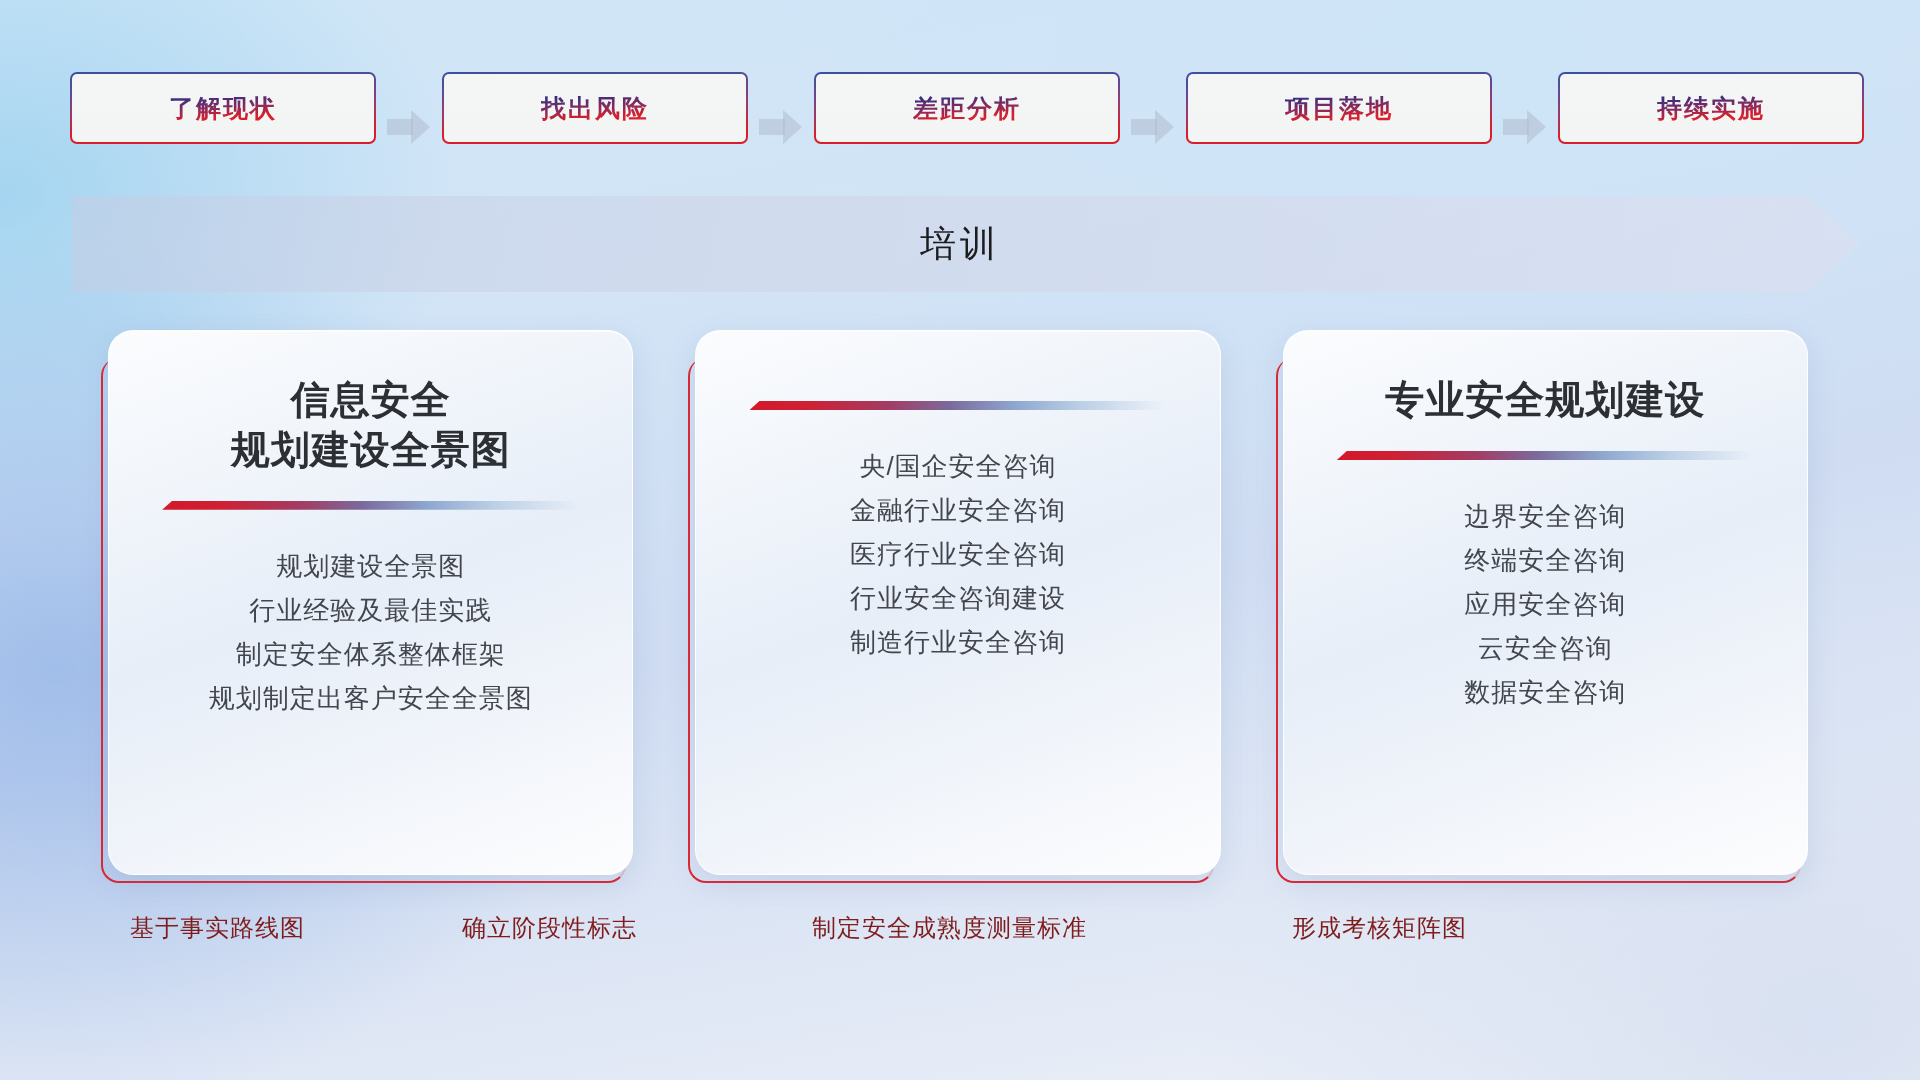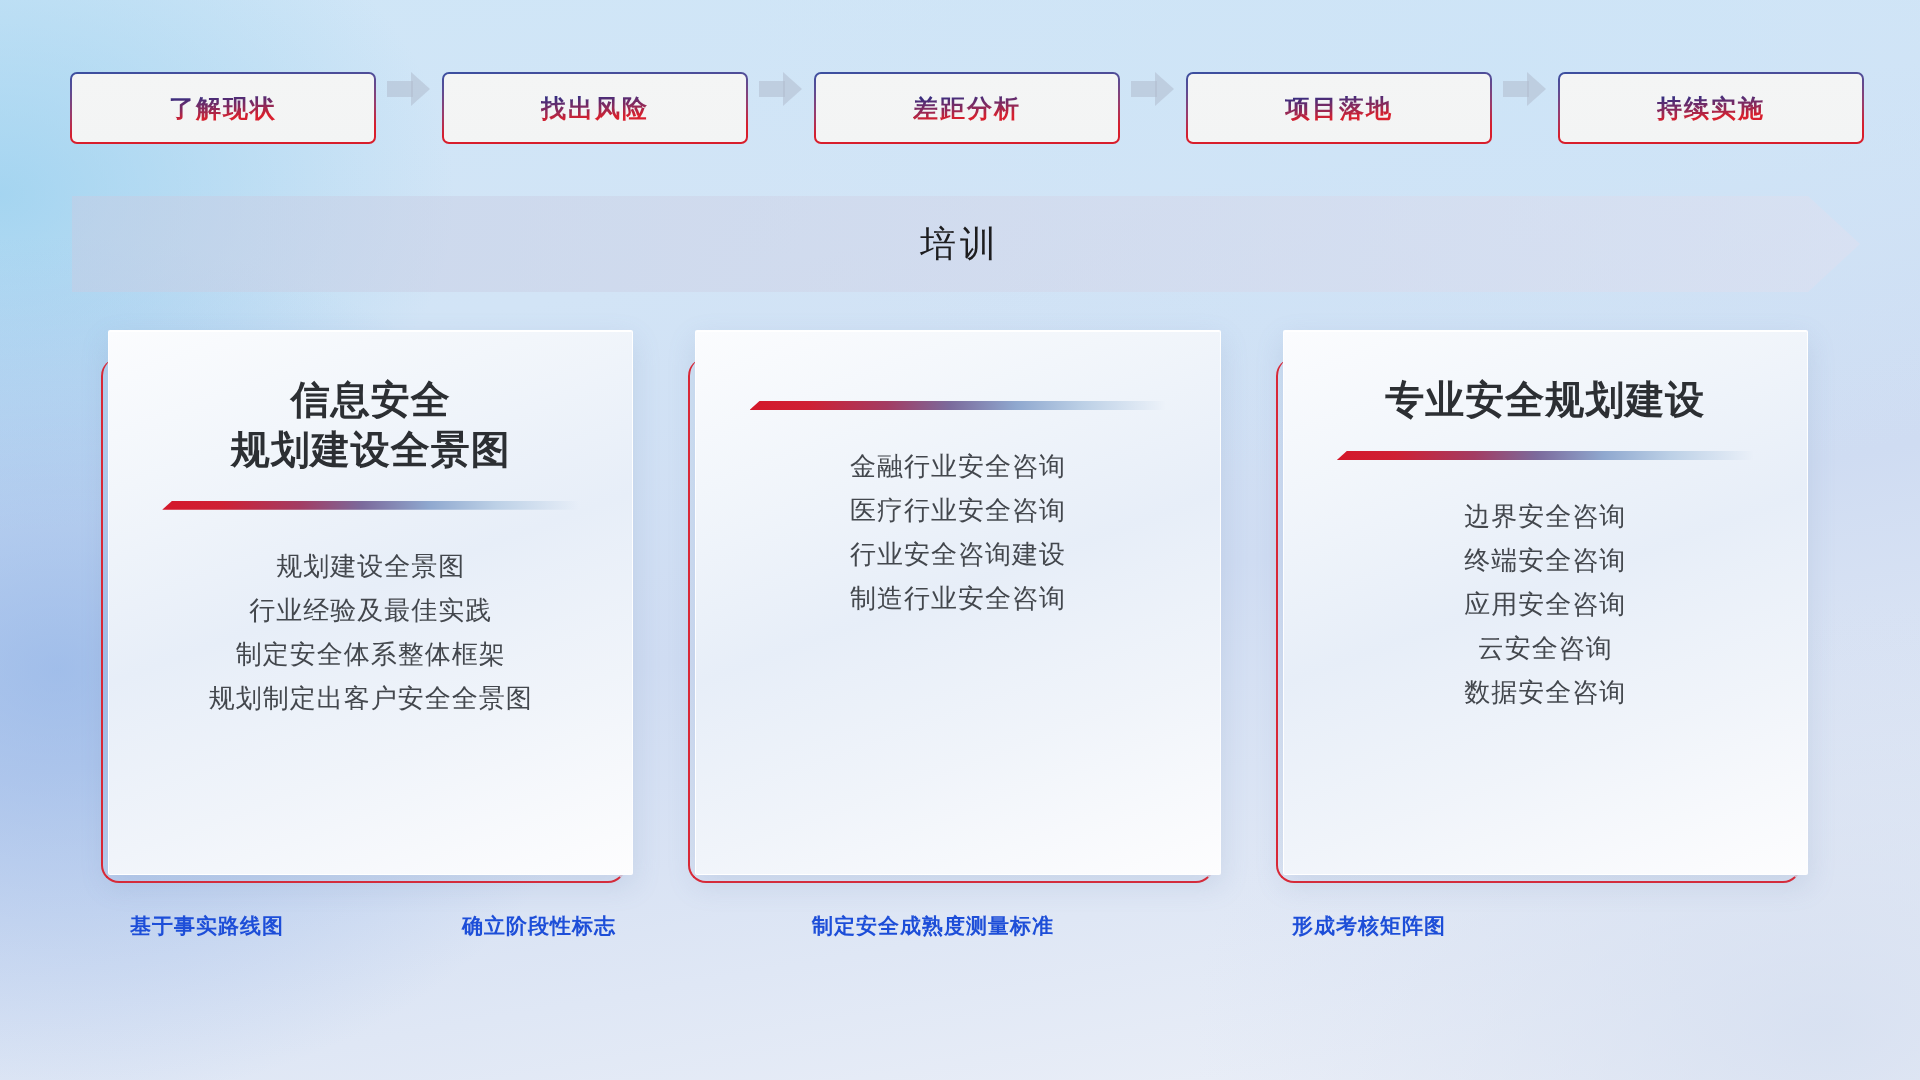--- a/index.html
+++ b/index.html
@@ -27,21 +27,21 @@
   }
 
   
   .flow {
     position: absolute;
     top: 72px;
     left: 70px;
     right: 56px;
     height: 72px;
     display: flex;
-    align-items: flex-start;
+    align-items: flex-end;
     justify-content: space-between;
   }
 
   .step {
     position: relative;
     flex: 1 1 0;
     height: 72px;
     border-radius: 7px;
     background: #f4f4f4;
     display: flex;
@@ -140,21 +140,21 @@
     border-left: 2.5px solid #e0232f;
     border-bottom: 2.5px solid #e0232f;
     border-right: 2.5px solid rgba(224,35,47,0.18);
     border-top: none;
     pointer-events: none;
   }
 
   .card {
     position: absolute;
     inset: 0;
-    border-radius: 2px;
+    border-radius: 25px;
     background: linear-gradient(160deg, #fbfcfe 0%, #f2f6fb 22%, #e7eef8 48%, #f0f4fa 72%, #fdfdfe 100%);
     border: 1px solid rgba(255,255,255,0.9);
     box-shadow: 0 10px 28px rgba(104,134,180,0.18), inset 0 1px 0 rgba(255,255,255,0.95);
     padding: 44px 30px 34px;
     display: flex;
     flex-direction: column;
     align-items: center;
   }
 
   .card-title {
@@ -192,23 +192,23 @@
   
   .footnotes {
     position: absolute;
     top: 912px;
     left: 0;
     width: 1920px;
     height: 46px;
   }
   .footnote {
     position: absolute;
-    font-size: 21px;
-    font-weight: 700;
-    color: #1d4ed8;
+    font-size: 24px;
+    font-weight: 400;
+    color: #7f1d1d;
     letter-spacing: 1px;
     white-space: nowrap;
   }
   .fn0 { left: 130px; }
   .fn1 { left: 462px; }
   .fn2 { left: 812px; }
   .fn3 { left: 1292px; }
 </style>
 </head>
 <body>
@@ -261,20 +261,21 @@
           <li>规划制定出客户安全全景图</li>
         </ul>
       </div>
     </div>
 
     <div class="card-wrap">
       <div class="card-accent"></div>
       <div class="card">
         <div class="card-rule"></div>
         <ul class="card-list">
+          <li>央/国企安全咨询</li>
           <li>金融行业安全咨询</li>
           <li>医疗行业安全咨询</li>
           <li>行业安全咨询建设</li>
           <li>制造行业安全咨询</li>
         </ul>
       </div>
     </div>
 
     <div class="card-wrap">
       <div class="card-accent"></div>

